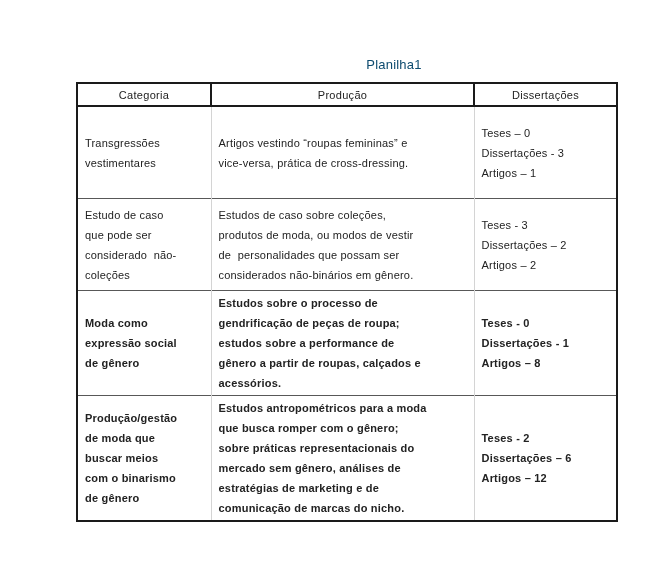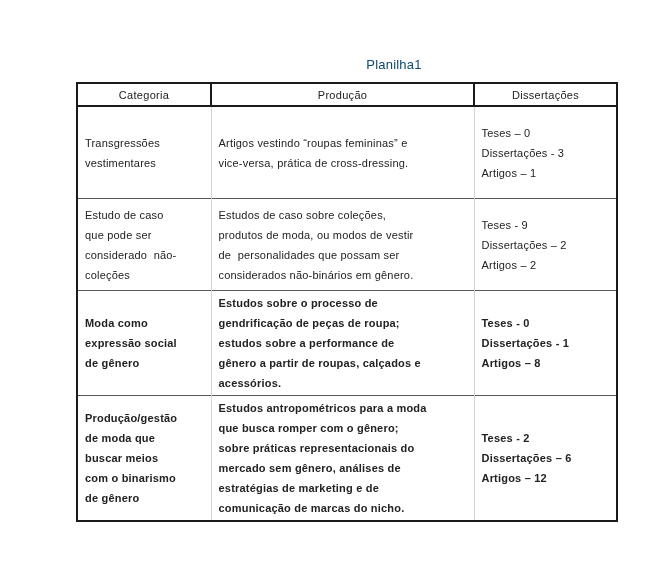--- a/index.html
+++ b/index.html
@@ -109,21 +109,21 @@
 considerado  não-
 coleções</span>
         </td>
       <td>
           <span class="cell-text">Estudos de caso sobre coleções,
 produtos de moda, ou modos de vestir
 de  personalidades que possam ser
 considerados não-binários em gênero.</span>
         </td>
       <td>
-          <span class="cell-text">Teses - 9
+          <span class="cell-text">Teses - 3
 Dissertações – 2
 Artigos – 2</span>
         </td>
     </tr>
     <tr class="r4">
       <td>
           <span class="cell-text">Moda como
 expressão social
 de gênero</span>
         </td>

